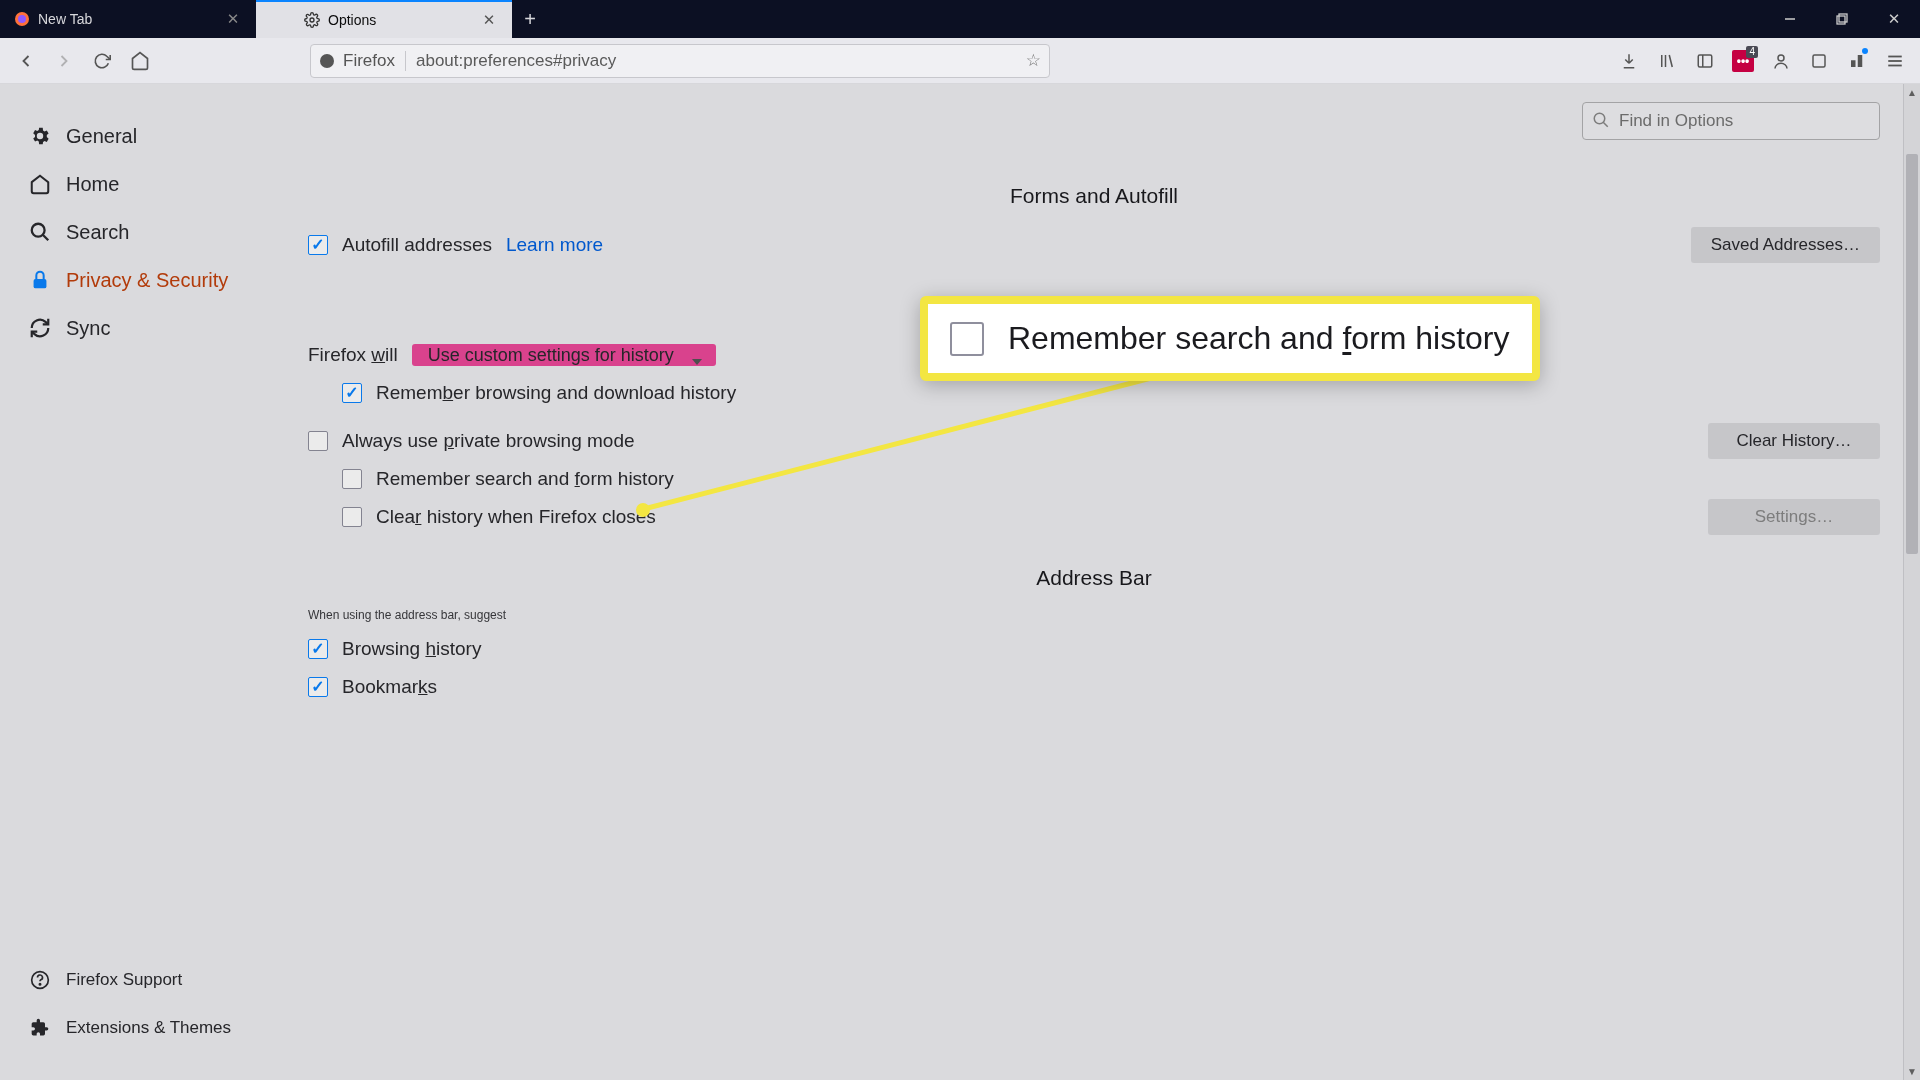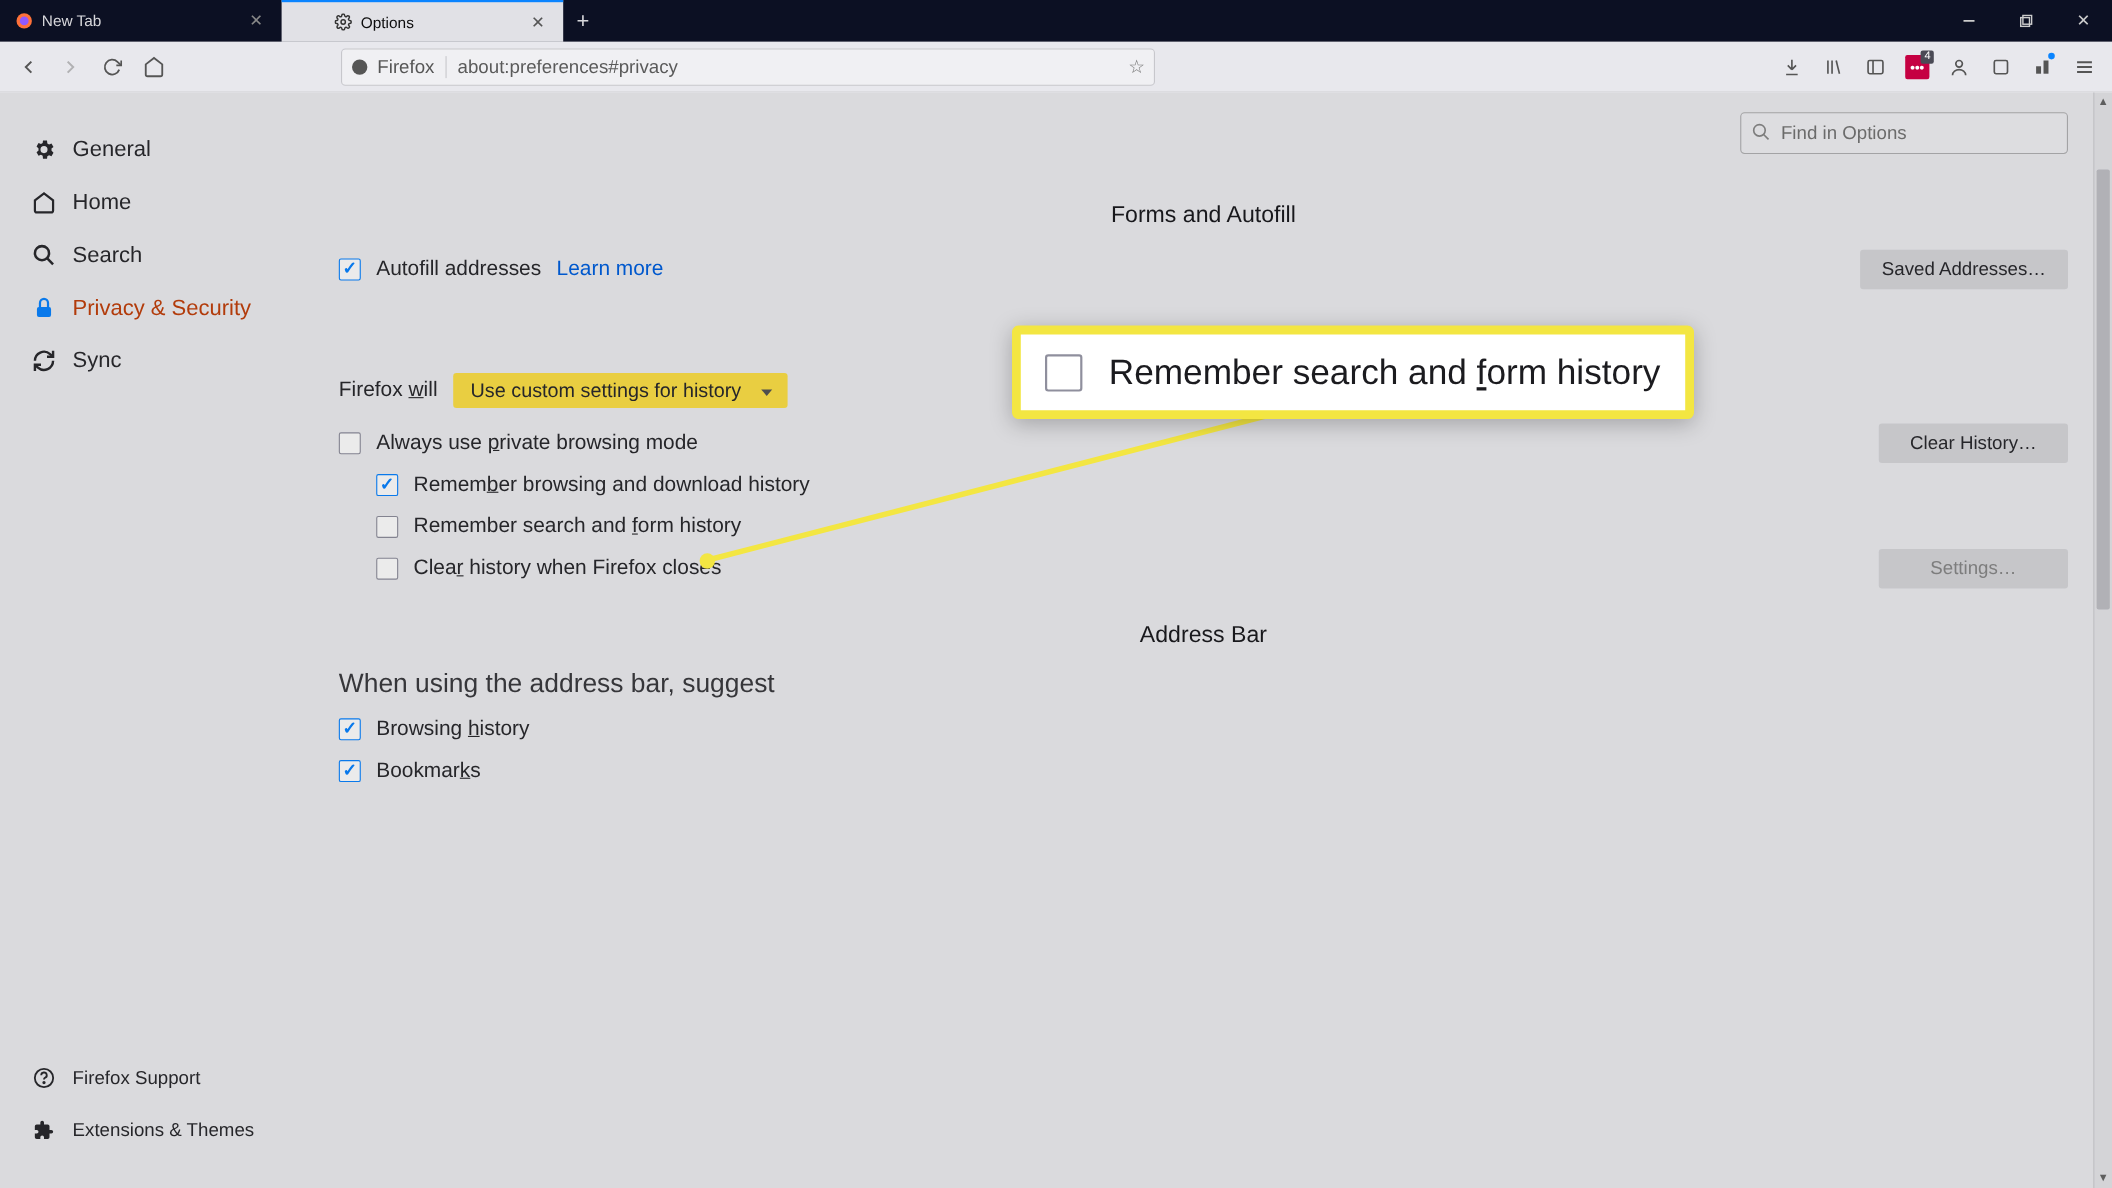--- a/index.html
+++ b/index.html
@@ -53,25 +53,25 @@
 .row { display: flex; align-items: center; min-height: 38px; }
 .row-main { flex: 1; display: flex; align-items: center; gap: 14px; font-size: 19px; color: #2a2a2e; }
 .btn { background: #d7d7db; border: none; height: 36px; padding: 0 20px; font-size: 17px; color: #2a2a2e; border-radius: 3px; min-width: 172px; }
 .btn.disabled { color: #888; }
 
 .cb { width: 20px; height: 20px; border: 1.5px solid #8f8f9d; border-radius: 2px; display: inline-flex; align-items: center; justify-content: center; background: #fff; flex-shrink: 0; }
 .cb.checked { border-color: #0a84ff; background: #fff; }
 .cb.checked::after { content: "✓"; color: #0a84ff; font-size: 16px; font-weight: bold; line-height: 1; }
 .link { color: #0060df; }
 
-.select { background: #fde047; height: 32px; padding: 0 42px 0 16px; font-size: 18px; display: inline-flex; align-items: center; position: relative; border-radius: 3px; }
+.select { background: #ec4899; height: 22px; padding: 0 42px 0 16px; font-size: 18px; display: inline-flex; align-items: center; position: relative; border-radius: 3px; }
 .select::after { content: ""; position: absolute; right: 14px; top: 15px; border-left: 5px solid transparent; border-right: 5px solid transparent; border-top: 6px solid #555; }
 
 .indent1 { padding-left: 34px; }
-.helper { font-size: 24px; color: #3b3b3f; margin-top: 6px; }
+.helper { font-size: 12px; color: #3b3b3f; margin-top: 6px; }
 
 
 .callout { position: absolute; z-index: 20; background: #fff; border: 8px solid #f3e642; border-radius: 6px; box-shadow: 0 4px 20px rgba(0,0,0,0.25); padding: 16px 22px; display: flex; align-items: center; gap: 24px; }
 .callout .bigcb { width: 34px; height: 34px; border: 2px solid #8f8f9d; border-radius: 3px; }
 .callout-text { font-size: 32px; color: #1b1b1f; }
 .callout-text u { text-decoration: underline; text-underline-offset: 3px; }
 
 svg.connector { position: absolute; z-index: 15; pointer-events: none; }
 .dot { position: absolute; width: 14px; height: 14px; background: #f3e642; border-radius: 50%; z-index: 16; }
 
@@ -298,32 +298,32 @@
       <button class="btn">Saved Addresses…</button>
     </div>
 
     <h2 class="section">History</h2>
     <div class="row">
       <div class="row-main">
         <span>Firefox <u>w</u>ill</span>
         <span class="select">Use custom settings for history</span>
       </div>
     </div>
+    <div class="row indent1">
+      <div class="row-main">
+        <span class="cb checked"></span>
+        <span>Remem<u>b</u>er browsing and download history</span>
+      </div>
+    </div>
     <div class="row" style="margin-top:10px">
       <div class="row-main">
         <span class="cb"></span>
         <span>Always use <u>p</u>rivate browsing mode</span>
       </div>
       <button class="btn">Clear History…</button>
-    </div>
-    <div class="row indent1">
-      <div class="row-main">
-        <span class="cb checked"></span>
-        <span>Remem<u>b</u>er browsing and download history</span>
-      </div>
     </div>
     <div class="row indent1">
       <div class="row-main">
         <span class="cb"></span>
         <span>Remember search and <u>f</u>orm history</span>
       </div>
     </div>
     <div class="row indent1">
       <div class="row-main">
         <span class="cb"></span>

